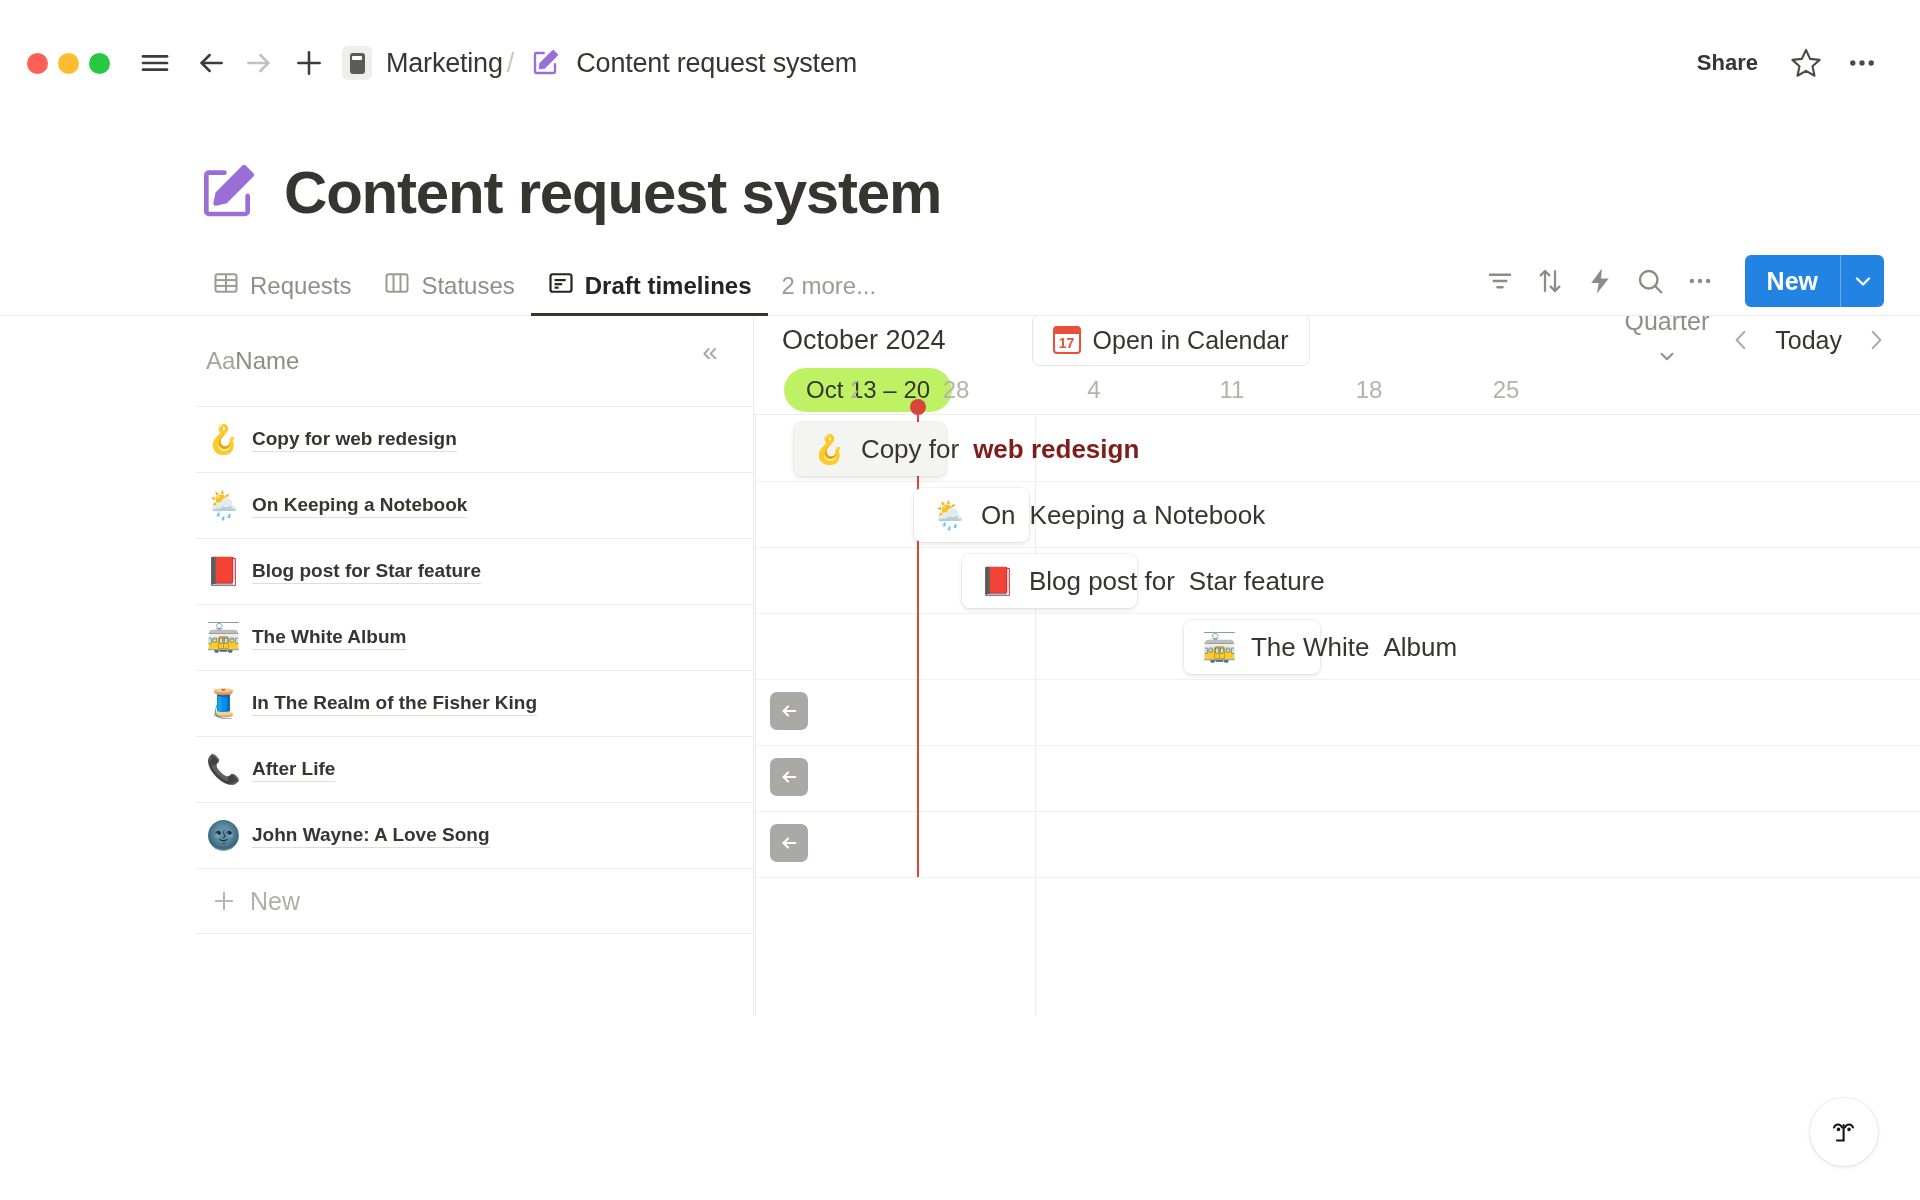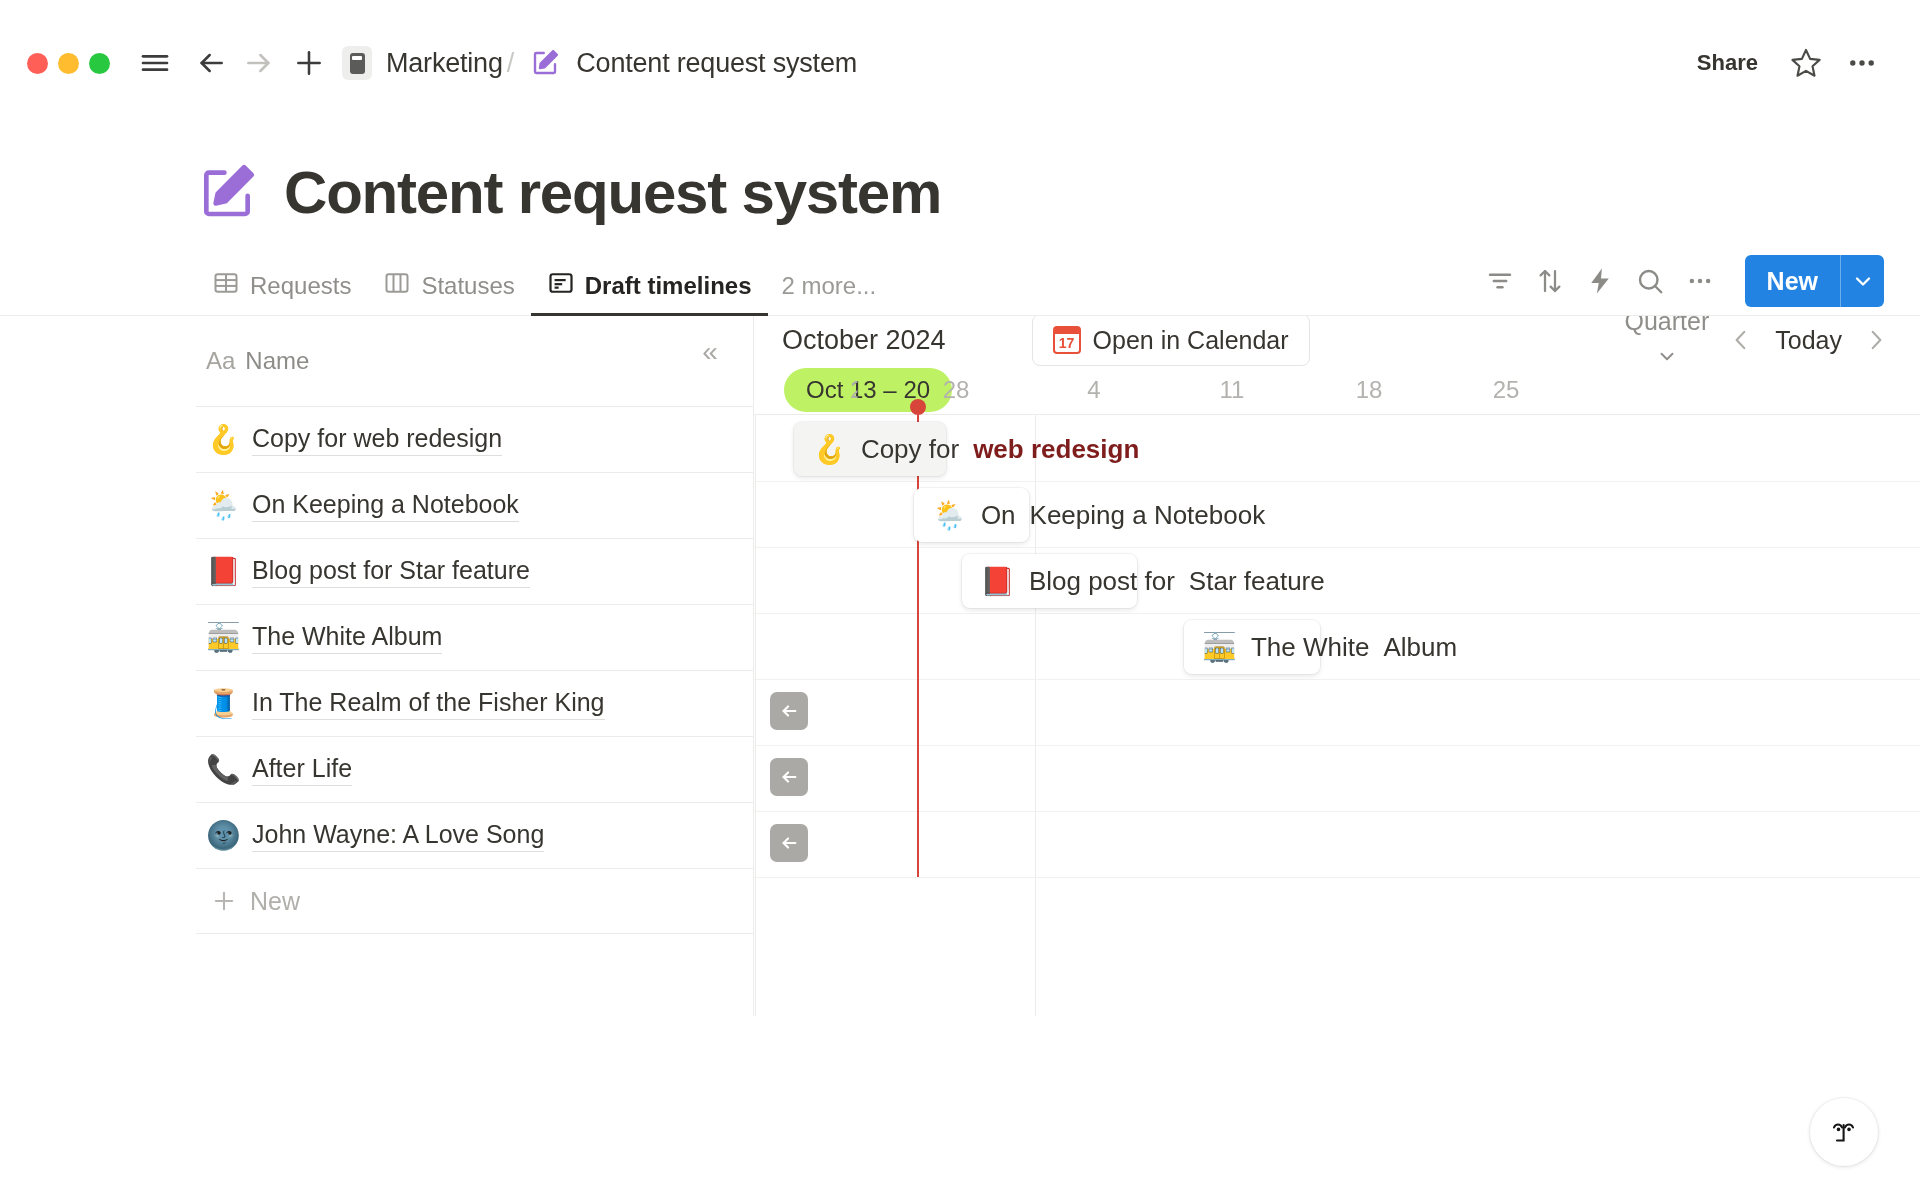--- a/index.html
+++ b/index.html
@@ -139,37 +139,37 @@
   .tl-wrap { position: relative; width: 1920px; height: 700px; }
 
   
   .name-panel {
     position: absolute; left: 196px; top: 0;
     width: 558px; height: 700px;
     border-right: 1px solid #ececeb;
   }
   .np-head {
     height: 90px; display: flex; align-items: center;
-    gap: 10px; padding-left: 10px;
+    padding-left: 10px;
   }
   .np-head .aa { font-size: 24px; color: #a5a49f; }
   .np-head .nm { font-size: 24px; color: #8d8c88; }
 
   .np-row {
     height: 66px; display: flex; align-items: center;
     gap: 14px; padding-left: 10px;
     border-top: 1px solid #ececeb;
     cursor: pointer;
   }
   .np-emoji { font-size: 28px; width: 32px; text-align: center; flex: 0 0 auto;
               font-family: "DejaVu Sans", sans-serif; }
   .np-name {
-    font-size: 25px; color: #37352f;
+    font-size: 19px; color: #37352f;
     border-bottom: 1.5px solid #dededc;
-    white-space: nowrap; line-height: 1.25;
+    white-space: nowrap; line-height: 1.25; font-weight: bold;
   }
   .np-new {
     height: 66px; display: flex; align-items: center; gap: 12px;
     padding-left: 14px; border-top: 1px solid #ececeb;
     border-bottom: 1px solid #ececeb;
     color: #b0afab; font-size: 25px; cursor: pointer;
   }
 
   .collapse-btn {
     position: absolute; left: 690px; top: 16px;

